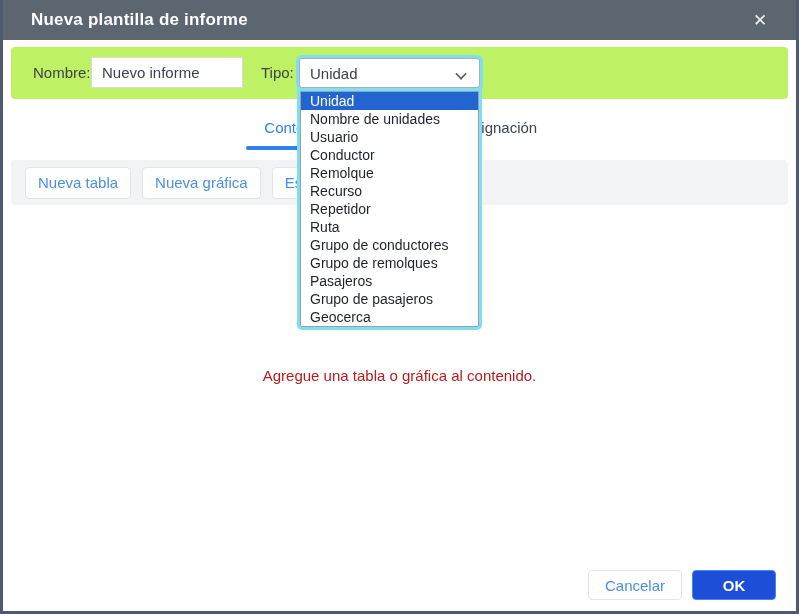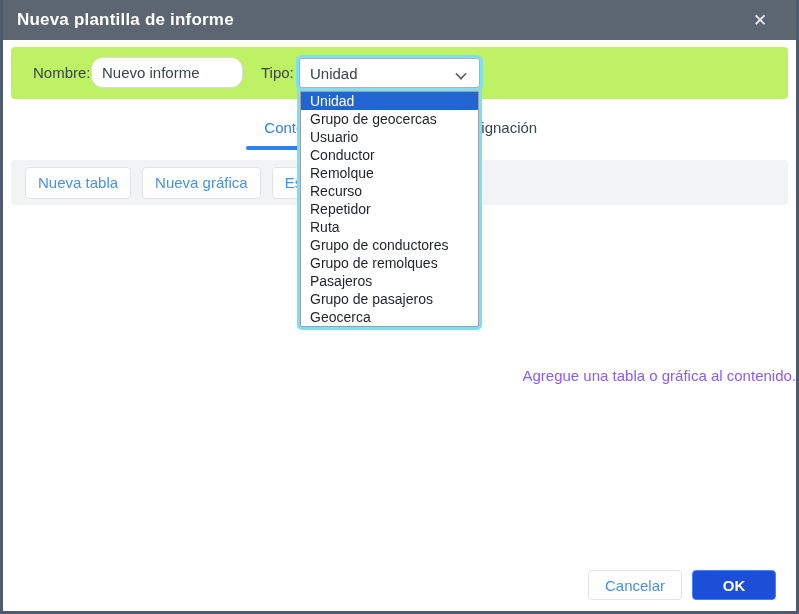--- a/index.html
+++ b/index.html
@@ -18,42 +18,42 @@
     overflow: hidden;
   }
   
   .titlebar {
     position: absolute; top: 0; left: -3px; right: -3px; height: 40px;
     background: #5c6671;
     display: flex; align-items: center;
   }
   .titlebar .title {
     color: #ffffff; font-size: 17px; font-weight: bold;
-    padding-left: 17px; letter-spacing: .2px; text-align: right;
+    padding-left: 31px; letter-spacing: .2px; text-align: right;
   }
   .close-btn {
     position: absolute; right: 22px; top: 0; height: 40px; width: 34px;
     display: flex; align-items: center; justify-content: center;
     color: #eceef0; font-size: 17px; cursor: pointer;
   }
   
   .form-band {
     position: absolute; left: 8px; right: 8px; top: 47px; height: 52px;
     background: #bef264; border-radius: 4px;
   }
   .field-label {
     position: absolute; top: 17px;
     color: #3d434c; font-size: 15px;
   }
   .lbl-name { left: 22px; }
   .lbl-type { left: 250px; }
   .name-input {
     position: absolute; left: 80px; top: 10px;
     width: 152px; height: 31px;
-    border: 1px solid #d9dbdd; border-radius: 12px;
+    border: 1px solid #d9dbdd; border-radius: 0;
     background: #ffffff; color: #3d434c;
     font-size: 15px; font-family: "Liberation Sans", sans-serif;
     padding: 0 10px; outline: none;
   }
   
   .type-select {
     position: absolute; left: 288px; top: 11px;
     width: 181px; height: 30px;
     background: #ffffff;
     border: 1px solid #aab0b6; border-radius: 3px;
@@ -114,22 +114,22 @@
   .tool-btn {
     height: 32px; padding: 0 12px;
     background: #ffffff;
     border: 1px solid #e2e4e7; border-radius: 4px;
     color: #4a90e2; font-size: 15px; font-family: "Liberation Sans", sans-serif;
     cursor: pointer; white-space: nowrap;
   }
   
   .empty-hint {
     position: absolute; left: 0; right: 0; top: 367px;
-    text-align: right;
-    color: #8b5cf6; font-size: 15px;
+    text-align: center;
+    color: #b91c1c; font-size: 15px;
   }
   
   .footer {
     position: absolute; right: 20px; bottom: 11px;
     display: flex; gap: 10px; margin-top: 12px;
   }
   .btn {
     height: 30px; min-width: 84px; padding: 0 16px;
     border-radius: 4px; font-size: 15px; cursor: pointer;
     font-family: "Liberation Sans", sans-serif;
@@ -176,21 +176,21 @@
   <div class="toolbar-band">
     <button class="tool-btn">Nueva tabla</button>
     <button class="tool-btn">Nueva gráfica</button>
     <button class="tool-btn">Estadísticas</button>
   </div>
 
   <div class="empty-hint">Agregue una tabla o gráfica al contenido.</div>
 
   <div class="dropdown">
     <div class="option selected">Unidad</div>
-    <div class="option">Grupo de geocercas</div>
+    <div class="option">Nombre de unidades</div>
     <div class="option">Usuario</div>
     <div class="option">Conductor</div>
     <div class="option">Remolque</div>
     <div class="option">Recurso</div>
     <div class="option">Repetidor</div>
     <div class="option">Ruta</div>
     <div class="option">Grupo de conductores</div>
     <div class="option">Grupo de remolques</div>
     <div class="option">Pasajeros</div>
     <div class="option">Grupo de pasajeros</div>

